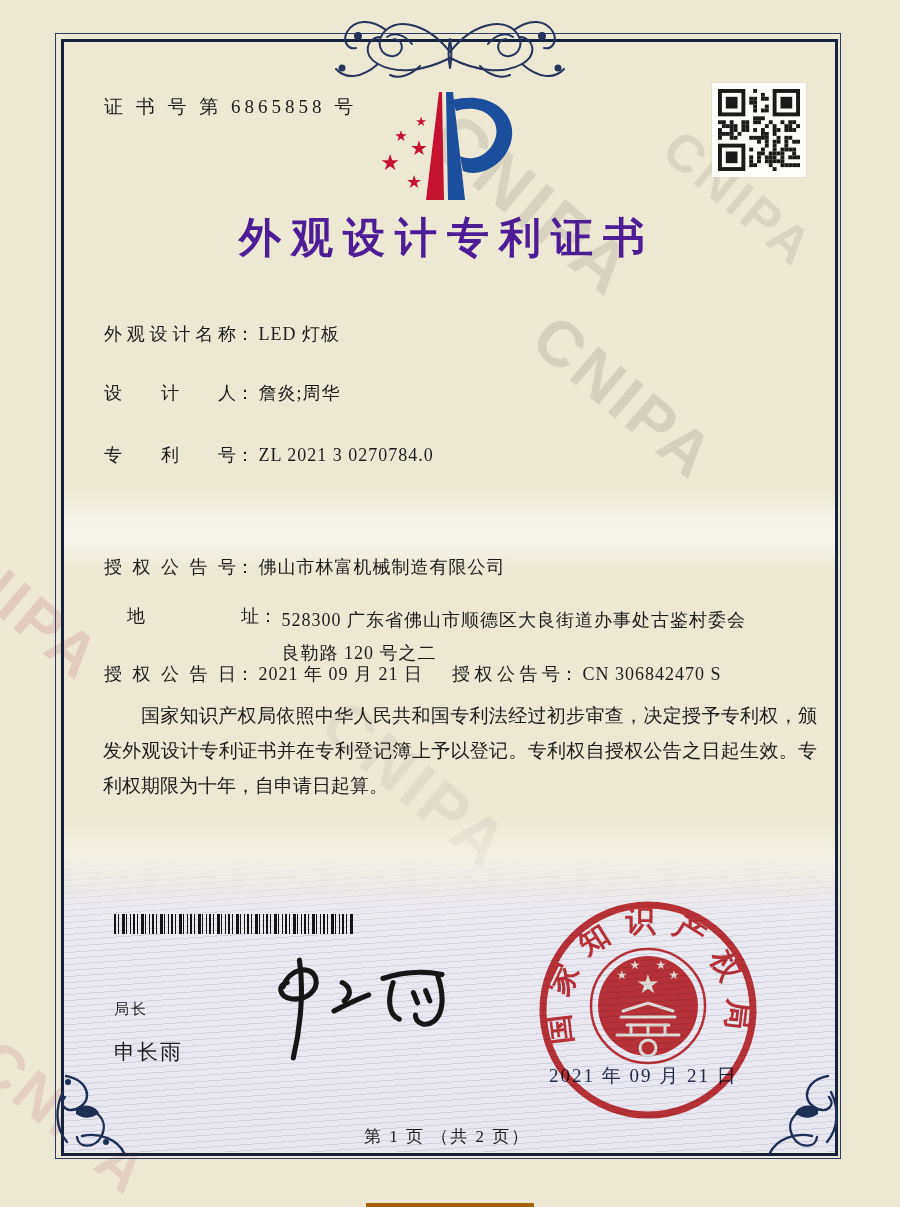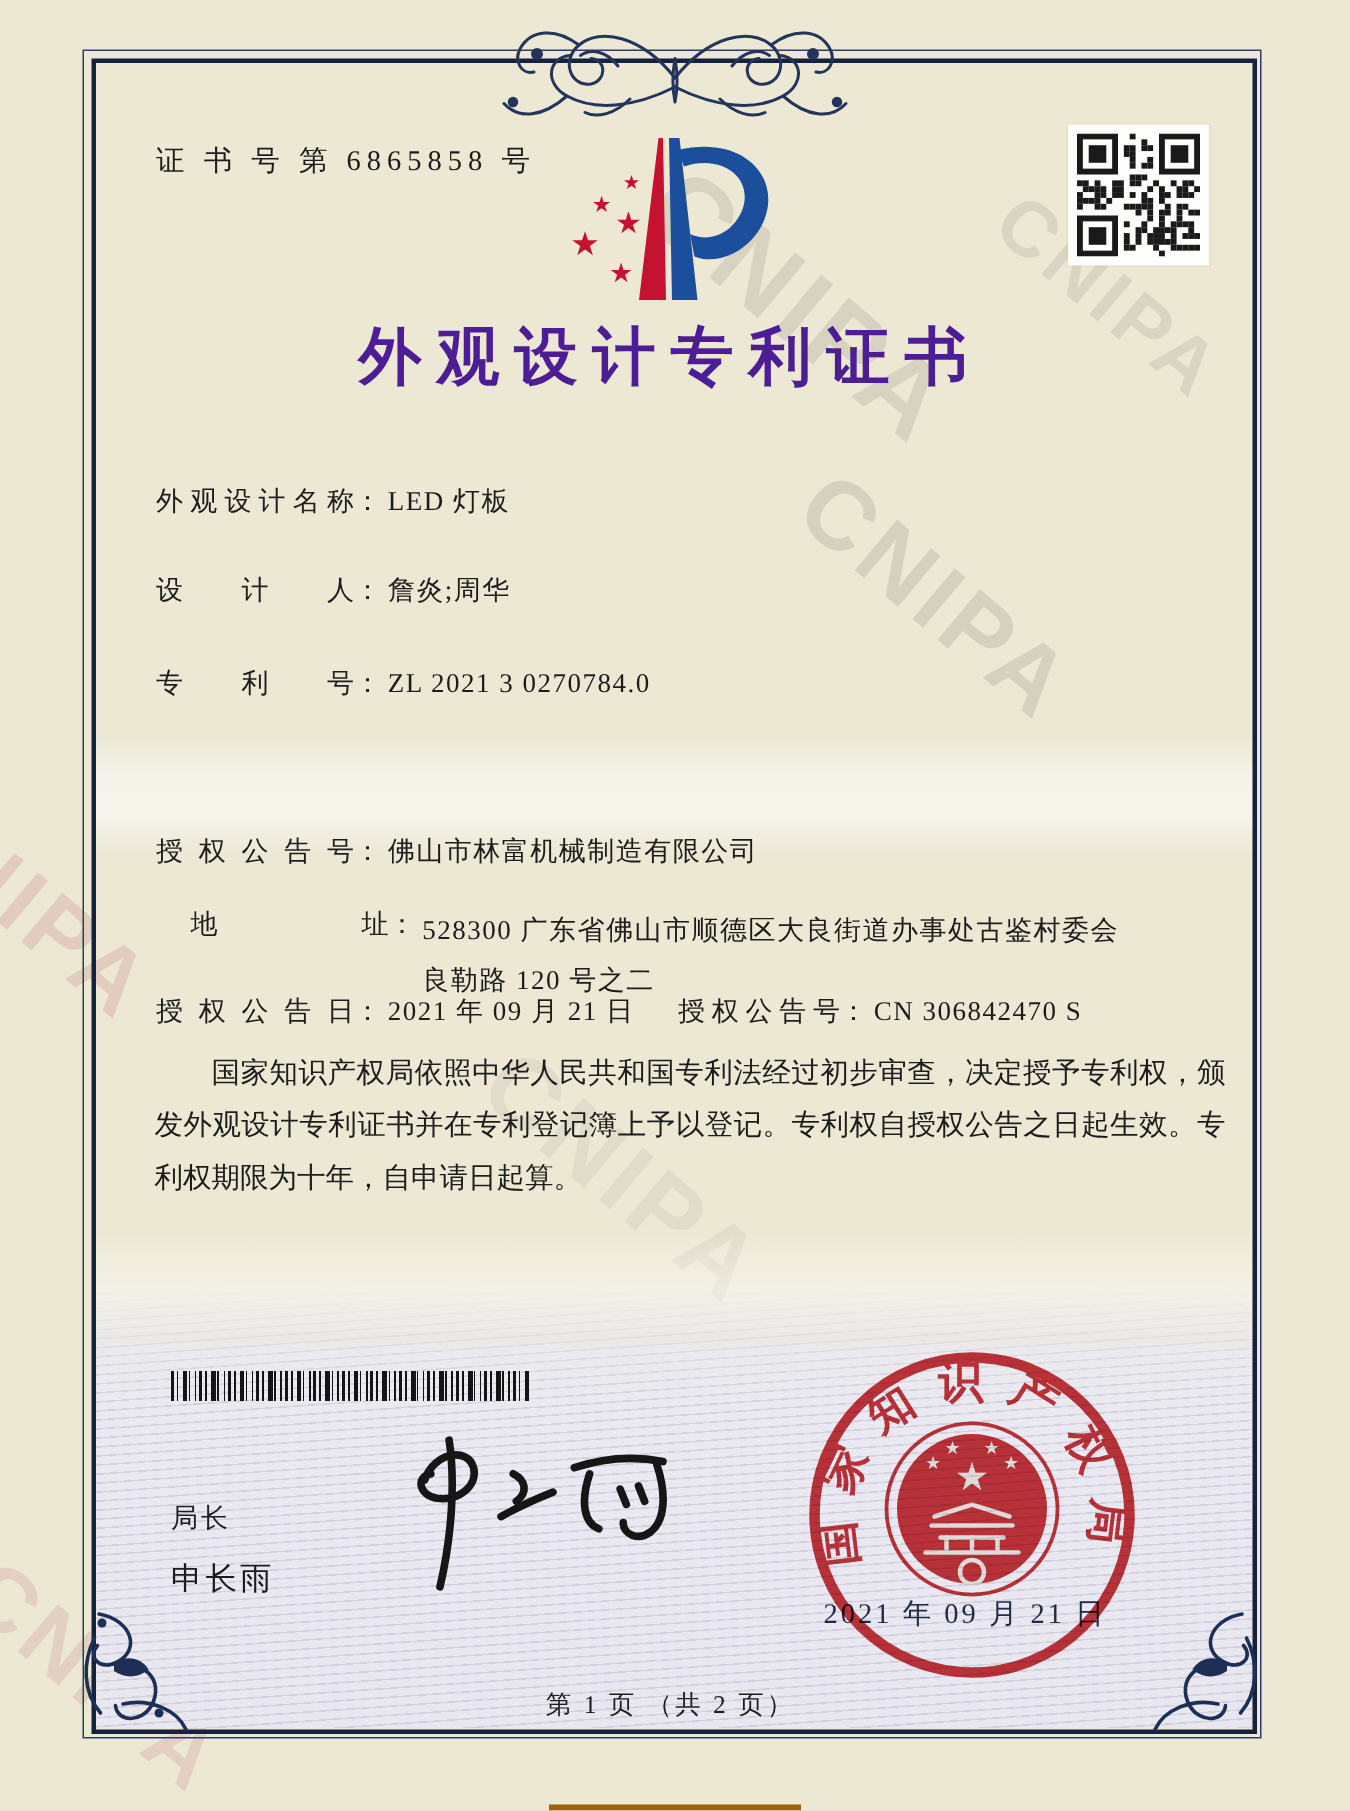--- a/index.html
+++ b/index.html
@@ -41,21 +41,21 @@
   .field{position:absolute;left:104px;font-size:18px;white-space:nowrap;}
   .flabel{display:inline-block;width:132px;text-align:justify;text-align-last:justify;vertical-align:top;}
   .flabel2{display:inline-block;width:108px;text-align:justify;text-align-last:justify;vertical-align:top;}
   .fvalue{letter-spacing:1px;}
   .addr-val{display:inline-block;vertical-align:top;white-space:normal;width:540px;line-height:33px;}
   .pair2{position:absolute;left:348px;top:0;}
   .paragraphs{position:absolute;left:103px;top:698px;width:714px;font-size:19px;line-height:35px;text-align:justify;}
   .paragraphs p{margin:0;text-indent:2em;}
   .barcode{position:absolute;left:114px;top:914px;width:240px;height:20px;
     background:repeating-linear-gradient(90deg,#141414 0 2px,transparent 2px 4px,#141414 4px 5px,transparent 5px 8px,#141414 8px 11px,transparent 11px 12px,#141414 12px 13px,transparent 13px 16px,#141414 16px 17px,transparent 17px 19px);}
-  .commissioner-title{position:absolute;left:114px;top:1000px;font-size:18px;letter-spacing:2px;}
+  .commissioner-title{position:absolute;left:114px;top:1000px;font-size:15px;letter-spacing:2px;}
   .commissioner-name{position:absolute;left:114px;top:1038px;font-size:21px;letter-spacing:2px;}
   .signature{position:absolute;left:252px;top:952px;width:215px;height:112px;}
   .seal-date{position:absolute;left:549px;top:1063px;font-size:19px;letter-spacing:2px;color:#222b45;z-index:3;}
   .seal{position:absolute;left:531px;top:893px;width:234px;height:234px;z-index:4;mix-blend-mode:multiply;opacity:.92;}
   .page-num{position:absolute;left:55px;top:1125px;width:784px;text-align:center;font-size:17px;letter-spacing:2px;z-index:5;}
   .continuation{position:absolute;left:50%;top:1162px;transform:translateX(-50%);
     background:#a16207;padding:5px 16px;font-size:14px;letter-spacing:3px;margin-top:41px;}
 </style>
 </head>
 <body>

